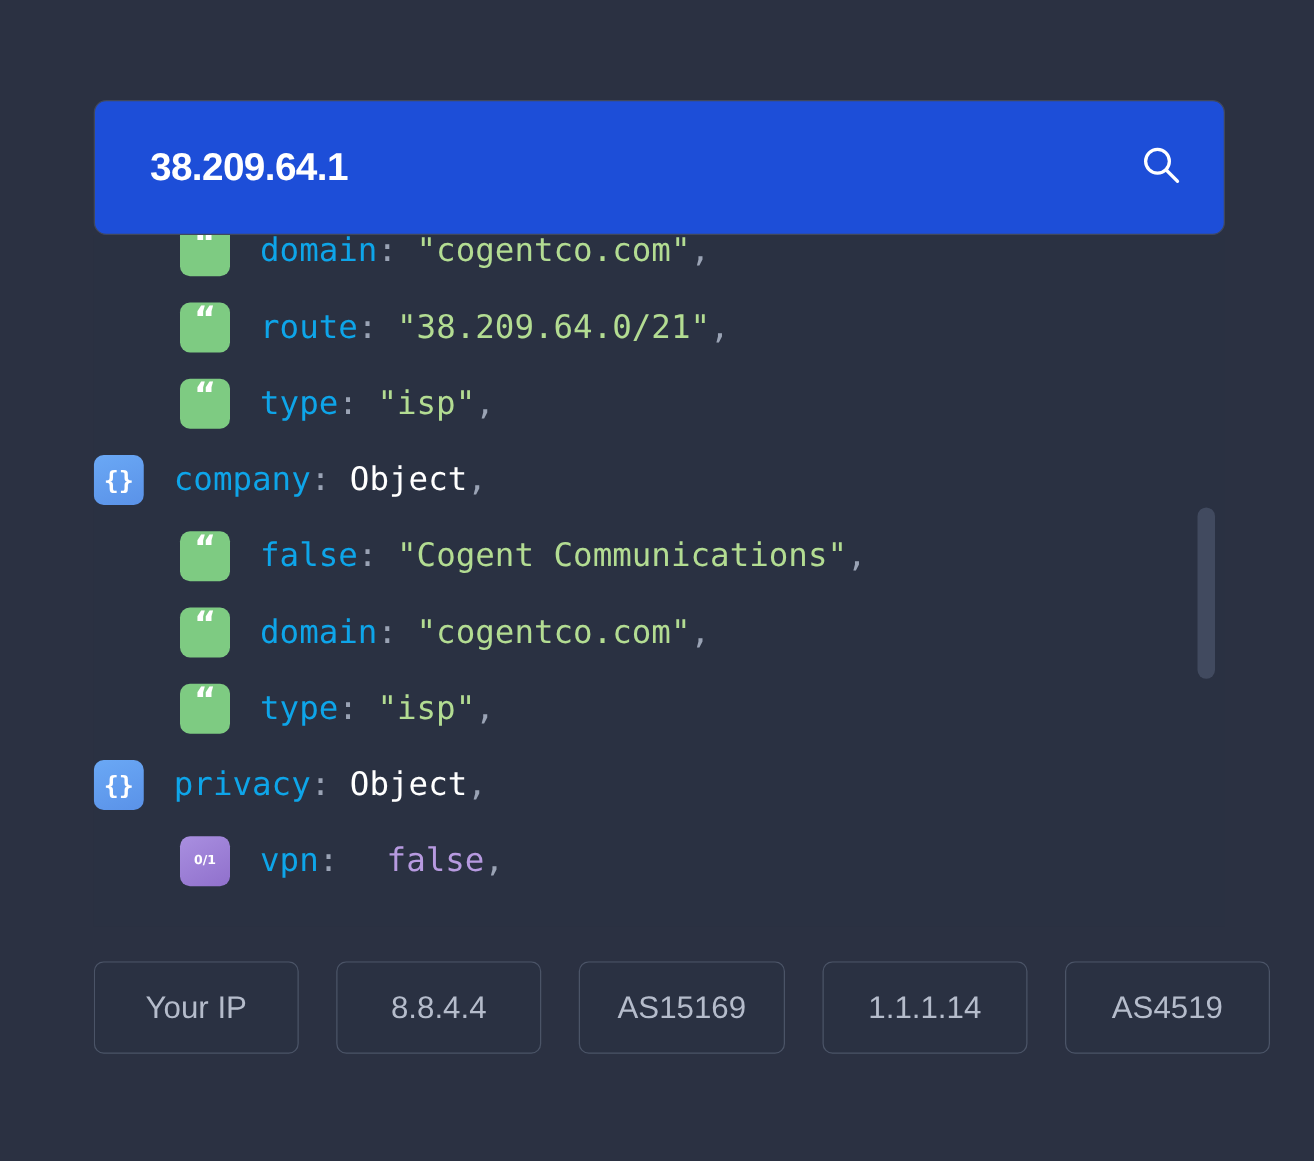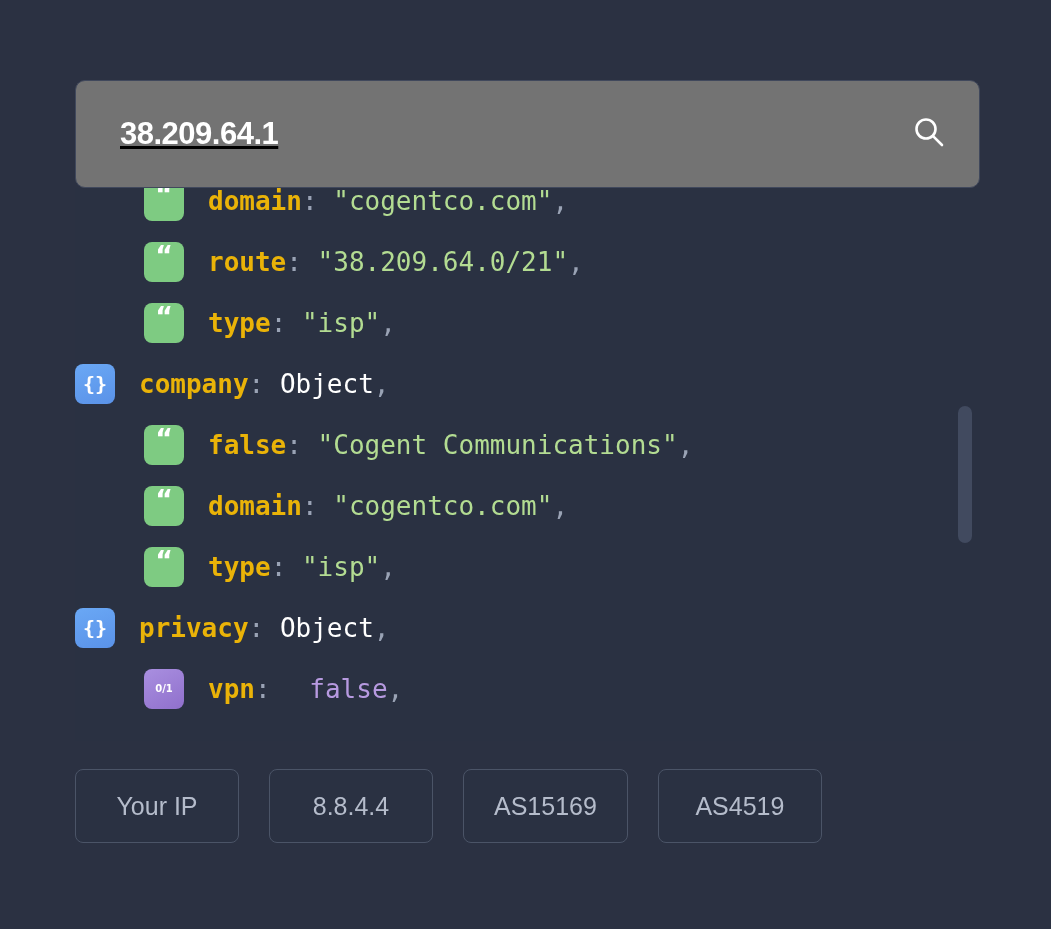--- a/index.html
+++ b/index.html
@@ -16,28 +16,27 @@
     position: relative;
   }
 
   
   #search-bar {
     position: absolute;
     left: 75px;
     top: 80px;
     width: 905px;
     height: 108px;
-    background: #737373;
+    background: #1d4ed8;
     border: 1px solid #40485c;
     border-radius: 10px;
     display: flex;
     align-items: center;
     padding: 0 28px 0 44px;
     z-index: 20;
-    text-decoration: underline;
   }
 
   #search-value {
     flex: 1;
     color: #ffffff;
     font-size: 31px;
     font-weight: bold;
     letter-spacing: -0.5px;
     font-family: "Liberation Sans", sans-serif;
     white-space: nowrap;
@@ -115,21 +114,21 @@
     font-weight: bold;
     font-family: "DejaVu Sans", sans-serif;
   }
 
   .json-text {
     font-family: "DejaVu Sans Mono", monospace;
     font-size: 26px;
     letter-spacing: 0px;
   }
 
-  .jkey   { color: #eab308; font-weight: bold; }
+  .jkey   { color: #0ea5e9; font-weight: normal; }
   .jpunc  { color: #9aa3b5; }
   .jstr   { color: #b3dc92; }
   .jobj   { color: #ffffff; }
   .jbool  { color: #b79ae0; margin-left: 23px; }
 
   
   #json-scrollbar-track {
     position: absolute;
     right: 8px;
     top: 10px;
@@ -235,14 +234,15 @@
 
   <div id="json-scrollbar-track">
     <div id="json-scrollbar-thumb"></div>
   </div>
 </div>
 
 <div id="chips-row">
     <div class="chip">Your IP</div>
     <div class="chip">8.8.4.4</div>
     <div class="chip">AS15169</div>
+    <div class="chip">1.1.1.14</div>
     <div class="chip">AS4519</div>
   </div>
 
 </body></html>

